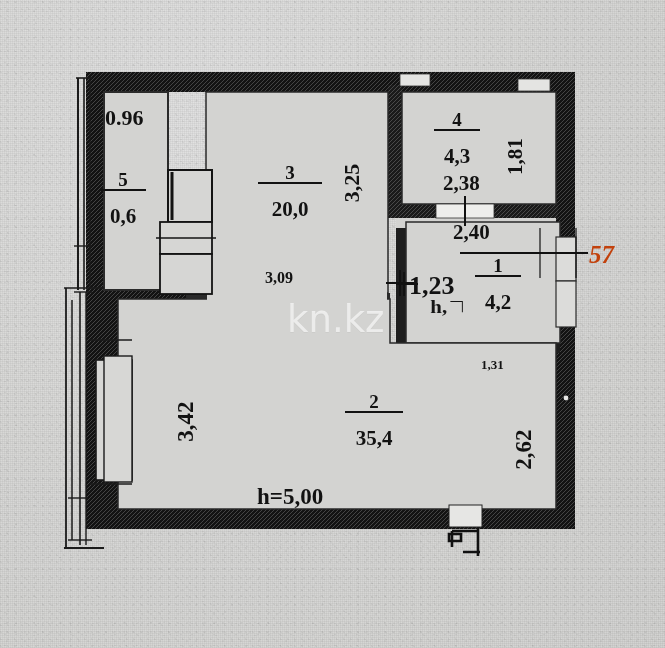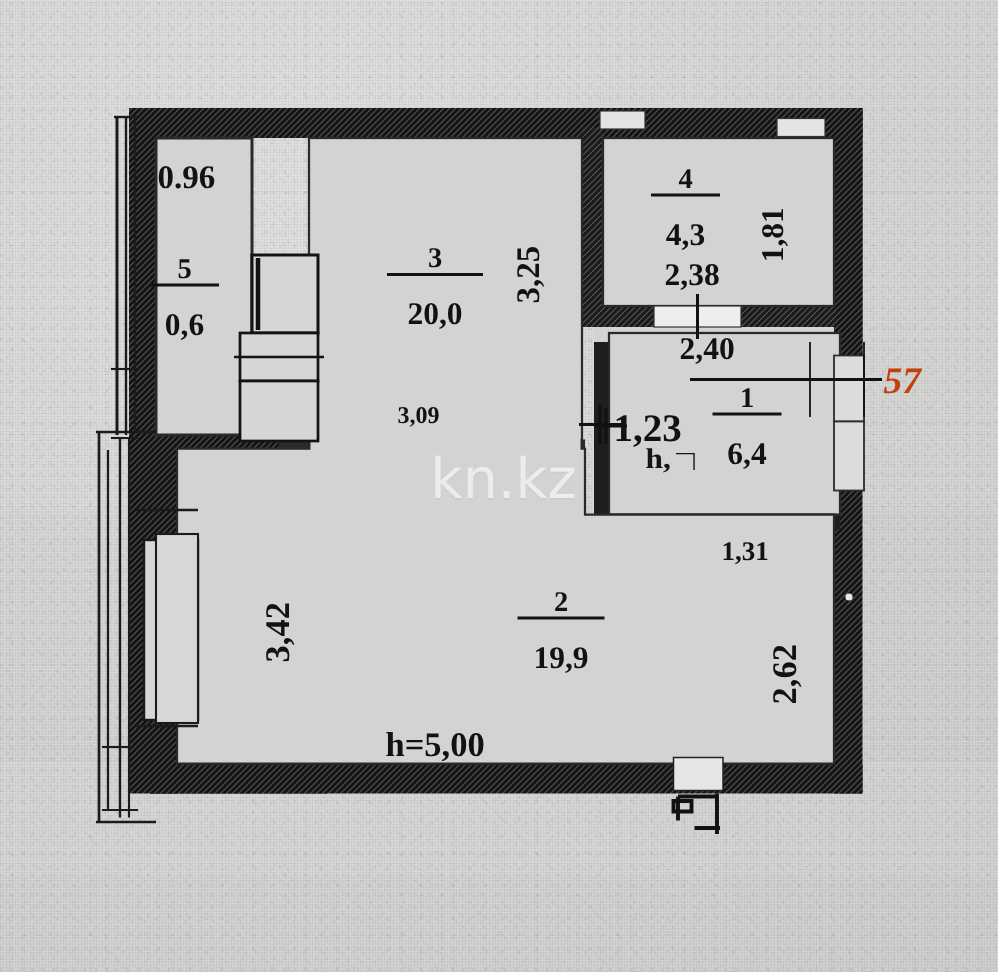--- a/index.html
+++ b/index.html
@@ -219,41 +219,41 @@
   <span class="den">20,0</span>
 </div>
 
 <div class="frac" style="left:434px;top:110px;width:46px;">
   <span class="num">4</span>
   <span class="den">4,3</span>
 </div>
 
 <div class="frac" style="left:475px;top:256px;width:46px;">
   <span class="num">1</span>
-  <span class="den">6,4</span>
+  <span class="den">4,2</span>
 </div>
 
 <div class="frac" style="left:345px;top:392px;width:58px;">
   <span class="num">2</span>
-  <span class="den">19,9</span>
+  <span class="den">35,4</span>
 </div>
 
 <div class="lbl" style="left:265px;top:270px;font-size:16px;">3,09</div>
 
 <div class="lbl vert" style="left:333px;top:172px;font-size:22px;">3,25</div>
 
 <div class="lbl" style="left:443px;top:173px;font-size:21px;font-family:Liberation Serif, serif;">2,38</div>
 
 <div class="lbl vert" style="left:497px;top:146px;font-size:21px;">1,81</div>
 
 <div class="lbl" style="left:453px;top:222px;font-size:21px;">2,40</div>
 
 <div class="lbl" style="left:409px;top:273px;font-size:26px;">1,23</div>
 
-<div class="lbl" style="left:481px;top:358px;font-size:18px;">1,31</div>
+<div class="lbl" style="left:481px;top:358px;font-size:13px;">1,31</div>
 
 <div class="lbl vert" style="left:165px;top:410px;font-size:23px;">3,42</div>
 
 <div class="lbl vert" style="left:503px;top:438px;font-size:23px;">2,62</div>
 
 <div class="lbl" style="left:257px;top:485px;font-size:23px;">h=5,00</div>
 
 <div class="s57" style="left:589px;top:241px;">57</div>
 
 <div style="position:absolute;left:432px;top:296px;font-family:'Liberation Serif',serif;font-weight:bold;font-size:19px;color:#151515;transform:scaleX(1.1);">h,<span style="display:inline-block;transform:rotate(180deg);">∟</span></div>

